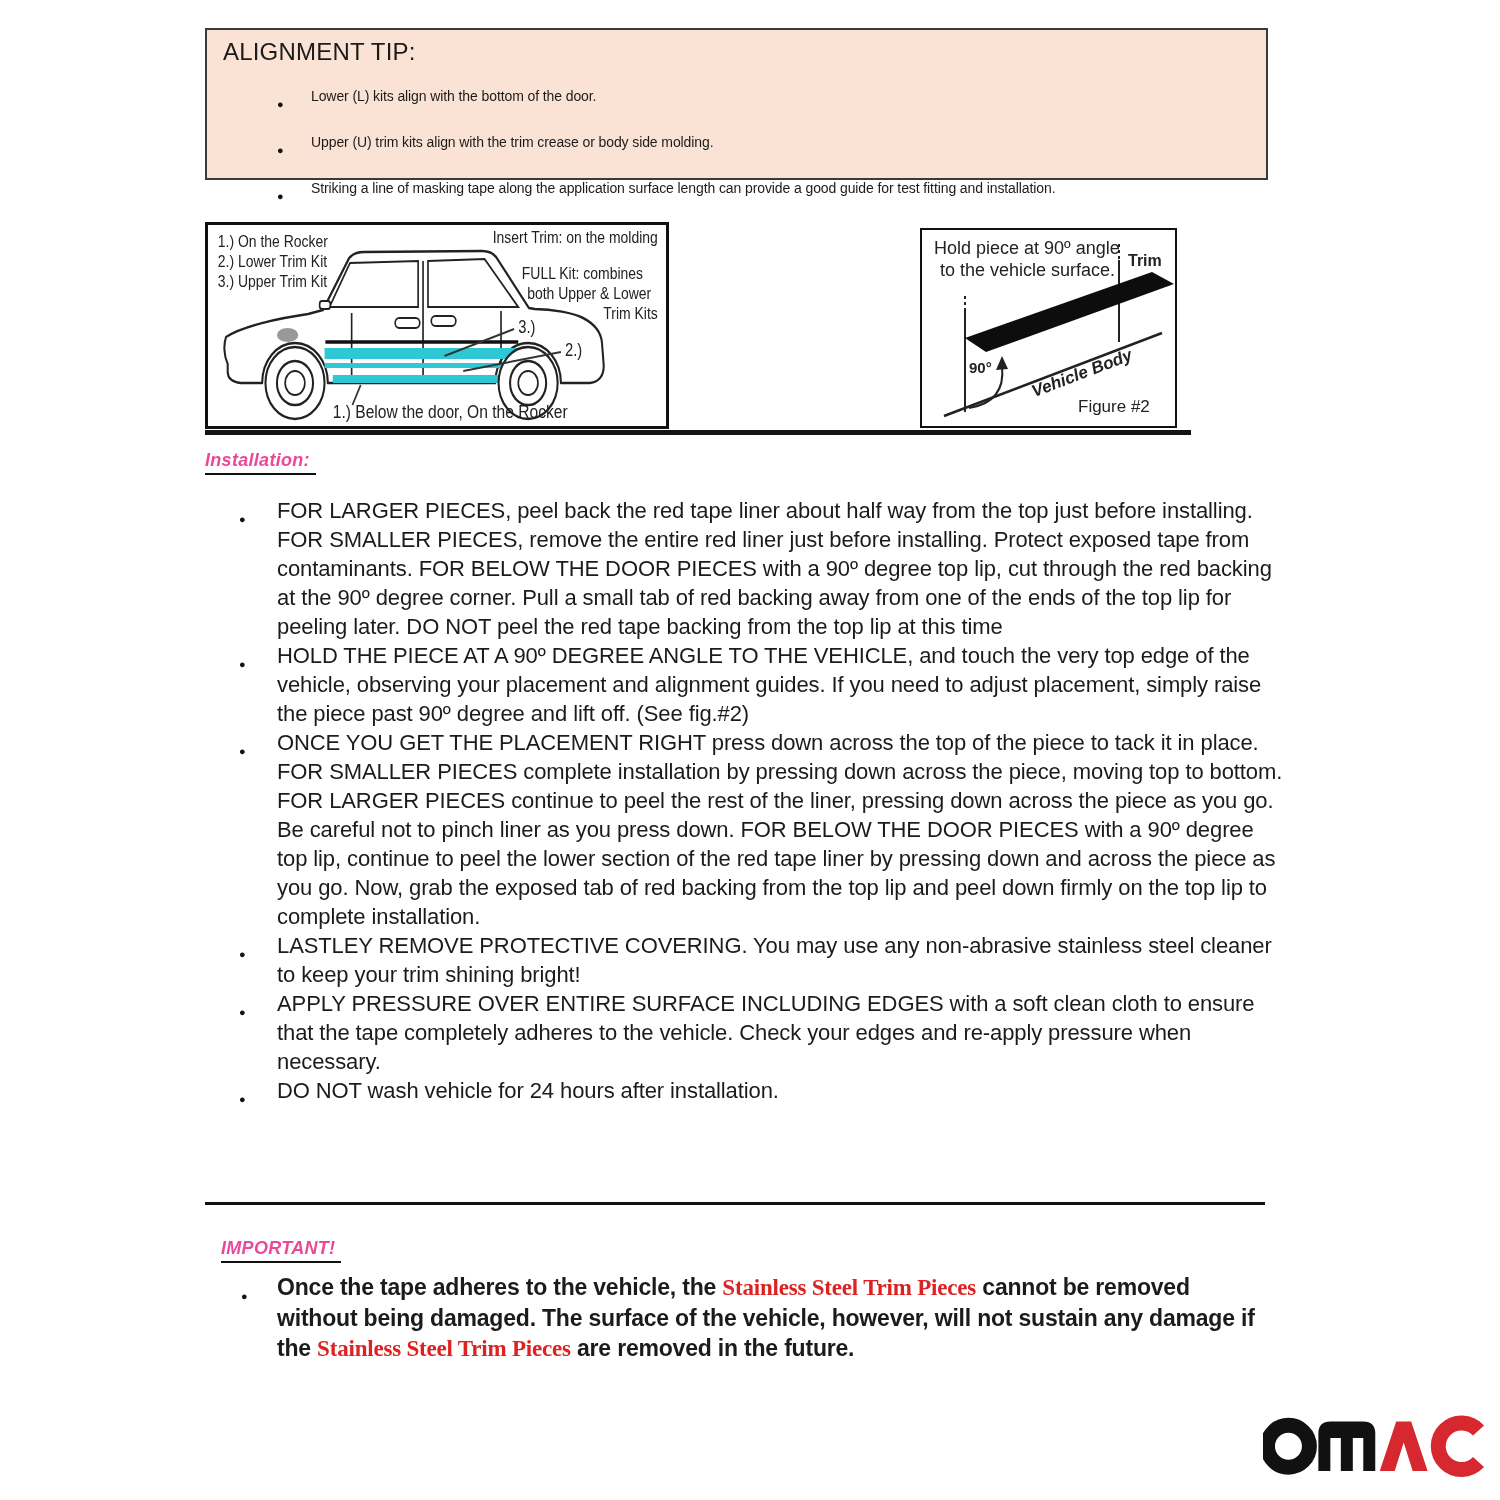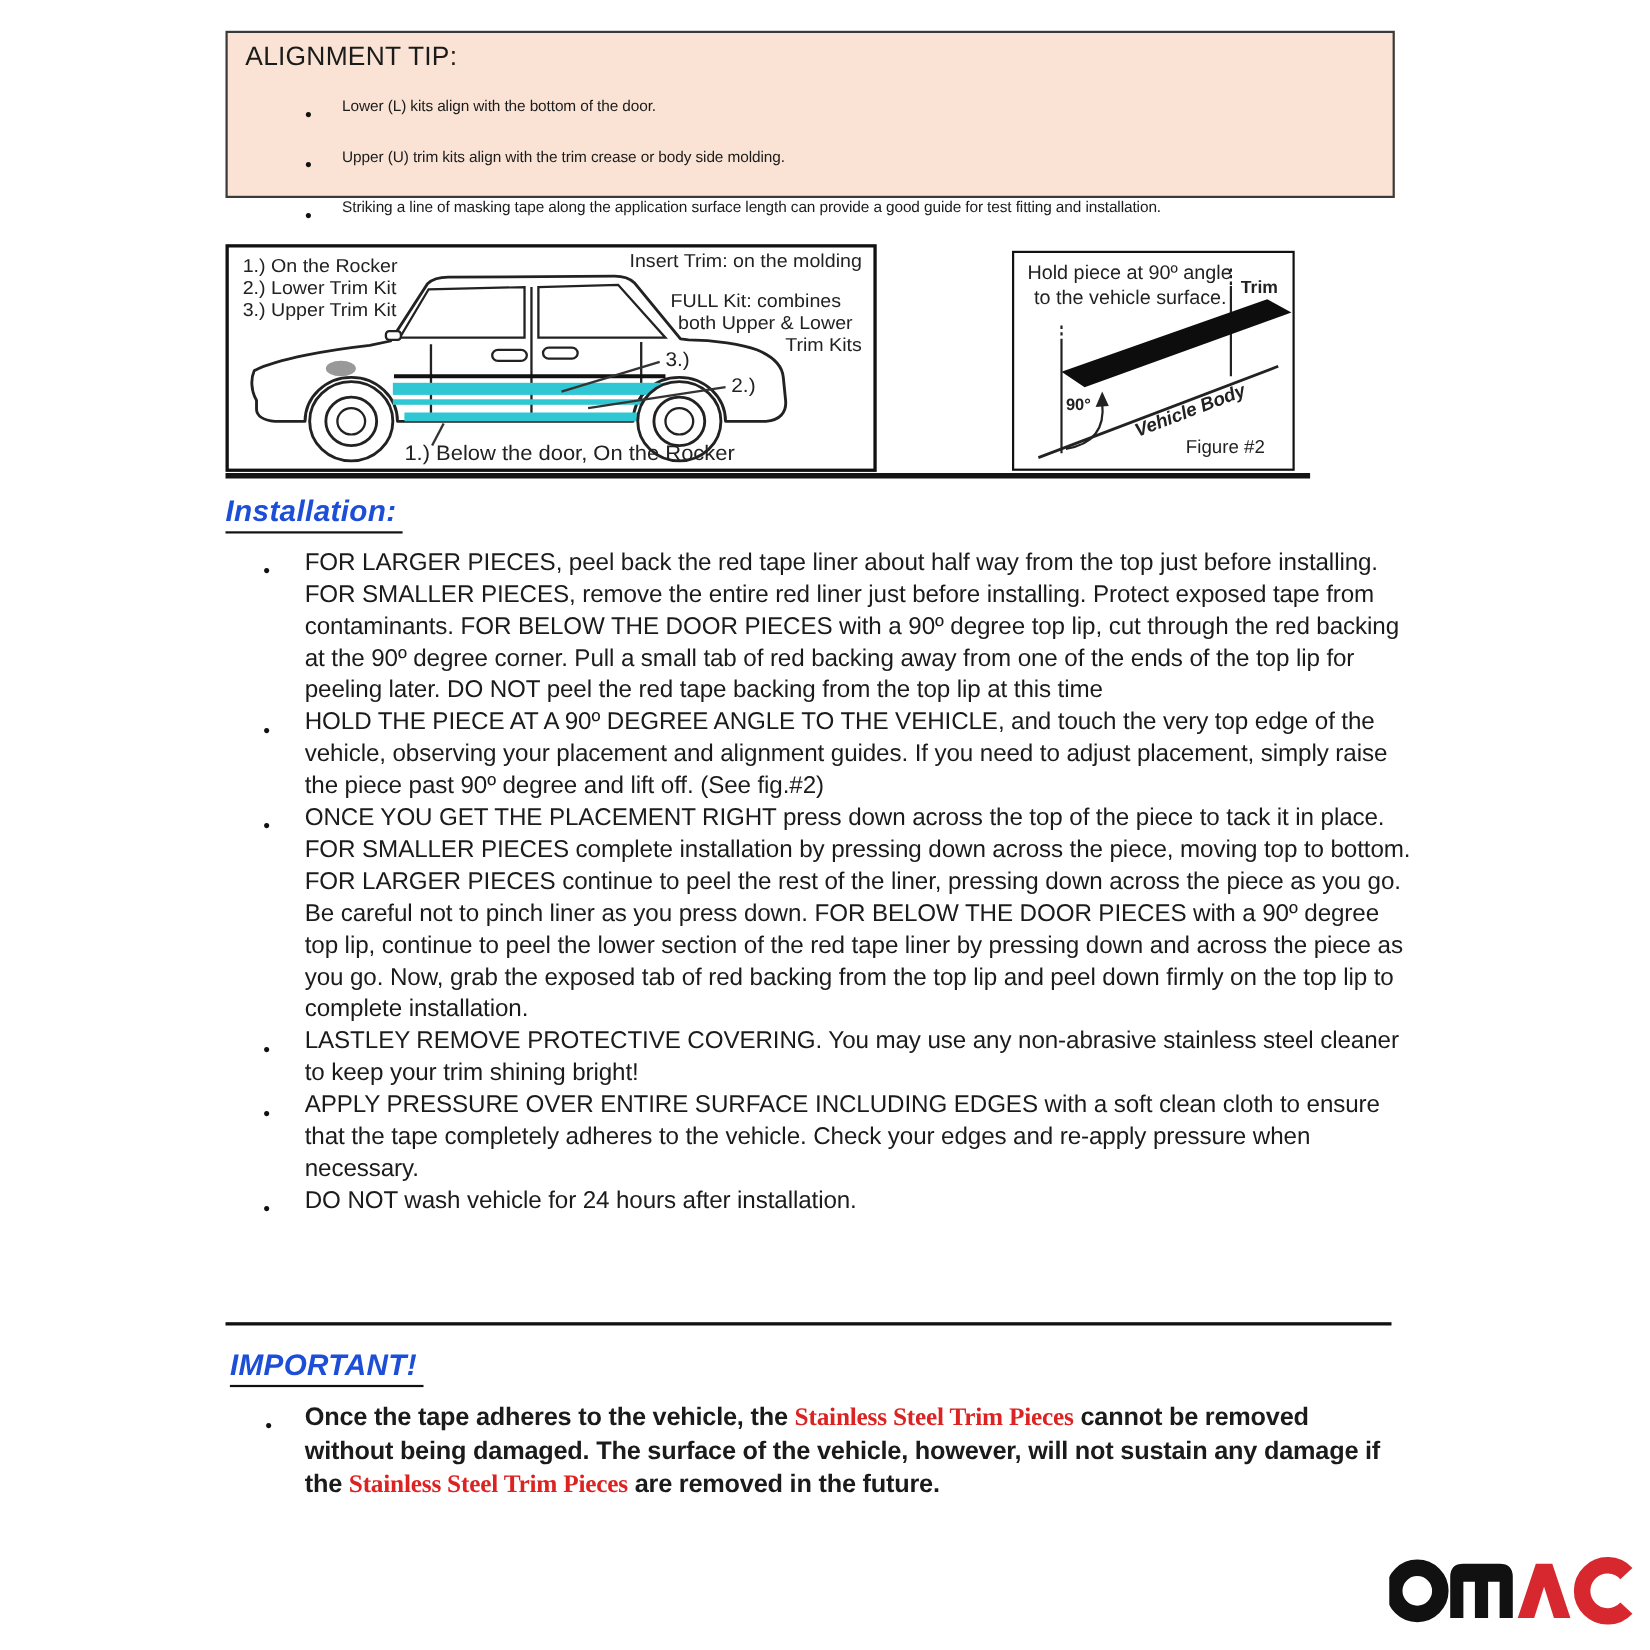--- a/index.html
+++ b/index.html
@@ -13,29 +13,29 @@
     background:#fae3d4;border:2px solid #3a3a3a;padding:8px 14px 0 16px;
   }
   .tip-title{font-size:24px;letter-spacing:.2px;}
   .tip-list{list-style:none;margin:16px 0 0 0;padding:0 0 0 52px;}
   .tip-list li{
     position:relative;padding-left:36px;font-size:14px;line-height:28px;
     margin-bottom:18px;letter-spacing:-0.1px;max-width:950px;
   }
   .tip-list li::before{content:"●";position:absolute;left:2px;top:8px;font-size:11px;color:#111;}
   
-  .fig-car{position:absolute;left:205px;top:222px;width:592px;height:207px;box-sizing:border-box;
+  .fig-car{position:absolute;left:205px;top:222px;width:464px;height:207px;box-sizing:border-box;
     border:3px solid #111;background:#fff;}
   .fig-two{position:absolute;left:920px;top:228px;width:257px;height:200px;box-sizing:border-box;
     border:2px solid #111;background:#fff;}
   .fig-car svg,.fig-two svg{display:block;width:100%;height:100%;}
   .rule-figs{position:absolute;left:205px;top:430px;width:986px;height:5px;background:#141414;}
   
   .sec-heading{
-    position:absolute;left:205px;font-style:italic;font-size:27px;color:#1d4ed8;
+    position:absolute;left:205px;font-style:italic;font-size:18px;color:#ec4899;
     border-bottom:2px solid #111;padding:0 6px 2px 0;letter-spacing:.3px;
   }
   .h-install{top:450px;}
   .h-important{top:1222px;}
   
   .install-list{position:absolute;left:205px;top:496px;width:1078px;list-style:none;margin:0;padding:0;}
   .install-list li{
     position:relative;padding-left:72px;font-size:22px;line-height:29px;letter-spacing:-0.1px;
   }
   .install-list li::before{content:"●";position:absolute;left:34px;top:9px;font-size:11px;color:#111;}
@@ -161,21 +161,21 @@
     <li>FOR LARGER PIECES, peel back the red tape liner about half way from the top just before installing. FOR SMALLER PIECES, remove the entire red liner just before installing. Protect exposed tape from contaminants. FOR BELOW THE DOOR PIECES with a 90º degree top lip, cut through the red backing at the 90º degree corner. Pull a small tab of red backing away from one of the ends of the top lip for peeling later. DO NOT peel the red tape backing from the top lip at this time</li>
     <li>HOLD THE PIECE AT A 90º DEGREE ANGLE TO THE VEHICLE, and touch the very top edge of the vehicle, observing your placement and alignment guides. If you need to adjust placement, simply raise the piece past 90º degree and lift off. (See fig.#2)</li>
     <li>ONCE YOU GET THE PLACEMENT RIGHT press down across the top of the piece to tack it in place.  FOR SMALLER PIECES complete installation by pressing down across the piece, moving top to bottom. FOR LARGER PIECES continue to peel the rest of the liner, pressing down across the piece as you go. Be careful not to pinch liner as you press down. FOR BELOW THE DOOR PIECES with a 90º degree top lip, continue to peel the lower section of the red tape liner by pressing down and across the piece as you go. Now, grab the exposed tab of red backing from the top lip and peel down firmly on the top lip to complete installation.</li>
     <li>LASTLEY REMOVE PROTECTIVE COVERING. You may use any non-abrasive stainless steel cleaner to keep your trim shining bright!</li>
     <li>APPLY PRESSURE OVER ENTIRE SURFACE INCLUDING EDGES with a soft clean cloth to ensure that the tape completely adheres to the vehicle. Check your edges and re-apply pressure when necessary.</li>
     <li>DO NOT wash vehicle for 24 hours after installation.</li>
   </ul>
 
   <div class="divider"></div>
 
-  <h2 class="sec-heading h-important" style="margin:4px">IMPORTANT!</h2>
+  <h2 class="sec-heading h-important" style="margin:16px">IMPORTANT!</h2>
   <ul class="important-list">
     <li><span>Once the tape adheres to the vehicle, the </span><span class="red">Stainless Steel Trim Pieces</span><span> cannot be removed without being damaged. The surface of the vehicle, however, will not sustain any damage if the </span><span class="red">Stainless Steel Trim Pieces</span><span> are removed in the future.</span></li>
   </ul>
 
   <div class="logo" aria-label="OMAC">
     <svg viewBox="0 0 310 100">
       <circle cx="34" cy="57" r="28" fill="none" stroke="#111111" stroke-width="20"></circle>
       <path fill="#111111" d="M 74 90 L 74 40 Q 74 24 90 24 L 134 24 Q 150 24 150 40 L 150 90 L 134 90 L 134 46 L 120 46 L 120 90 L 104 90 L 104 46 L 90 46 L 90 90 Z"></path>
       <path fill="#d7282f" d="M 156 90 L 178 24 L 198 24 L 220 90 L 200 90 L 188 52 L 176 90 Z"></path>
       <path fill="none" stroke="#d7282f" stroke-width="20" d="M 288 36 A 31 31 0 1 0 288 78"></path>

